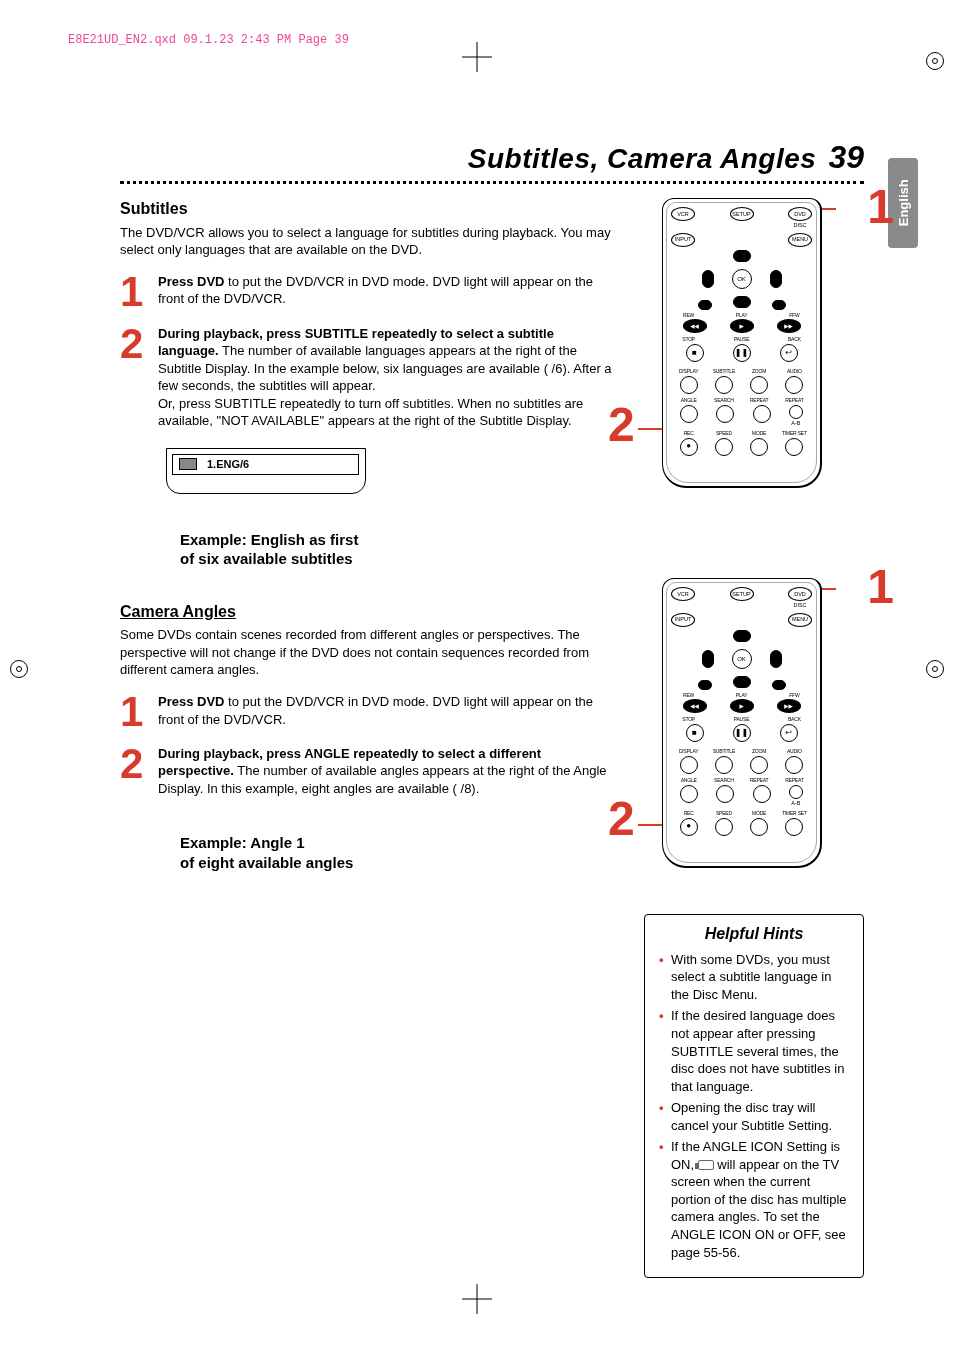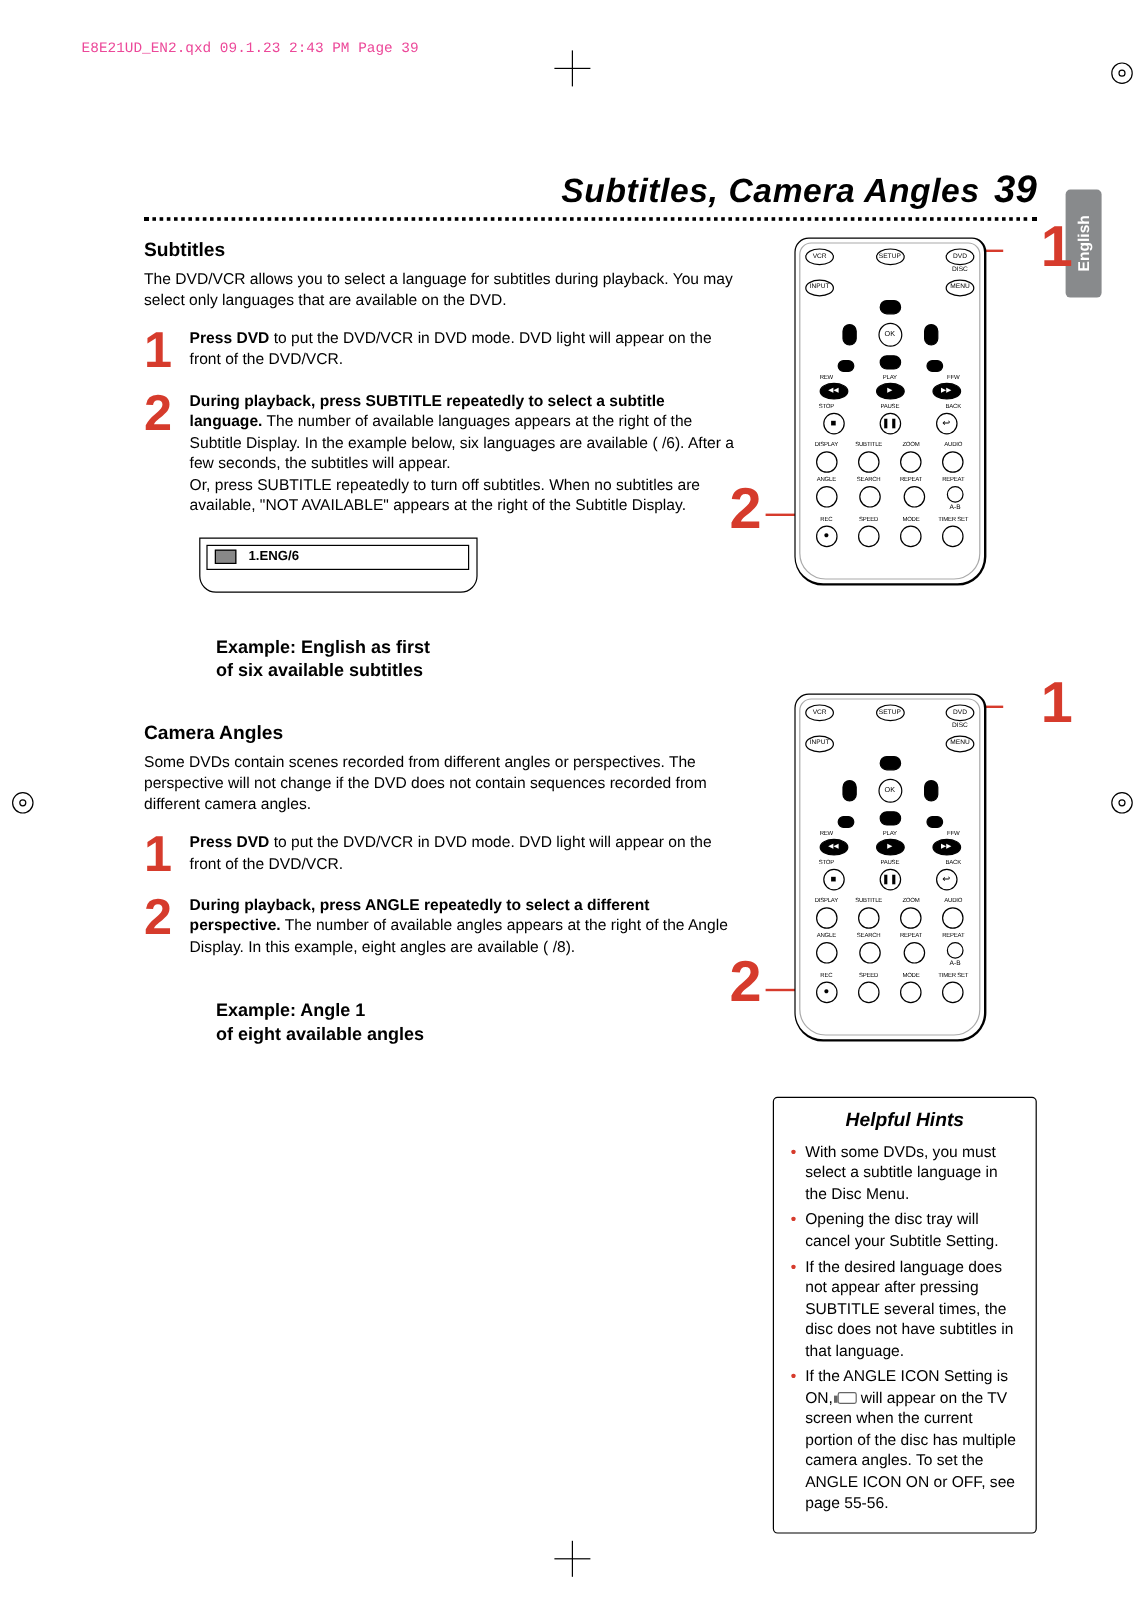--- a/index.html
+++ b/index.html
@@ -103,21 +103,21 @@
     font-weight: bold;
     line-height: 0.9;
     width: 28px;
     flex-shrink:0;
   }
   .step-body { font-size: 13px; }
   .step-body .bold { font-weight: bold; }
 
   .osd {
     margin: 18px 0 6px 46px;
-    width: 232px;
+    width: 200px;
     border: 1.5px solid #000;
     border-radius: 0 0 14px 14px;
     padding: 5px 6px 18px 5px;
     position: relative;
   }
   .osd-inner {
     border:1px solid #000;
     padding: 2px 6px;
     display:flex; gap:10px; align-items:center;
     font-size:11px; font-weight:bold;
@@ -246,21 +246,21 @@
         <div class="osd-inner">
           <span class="osd-icon"></span>
           <span>1.ENG/6</span>
         </div>
       </div>
       <div class="osd-caption">
         <span>Example: English as first</span><br>
         <span>of six available subtitles</span>
       </div>
 
-      <h2 class="section" style="margin-top:32px;">Camera Angles</h2>
+      <h2 class="section" style="margin-top:32px;text-decoration:underline;">Camera Angles</h2>
       <p class="intro">Some DVDs contain scenes recorded from different angles or perspectives. The perspective will not change if the DVD does not contain sequences recorded from different camera angles.</p>
 
       <div class="step">
         <div class="step-num">1</div>
         <div class="step-body">
           <span class="bold">Press DVD</span><span> to put the DVD/VCR in DVD mode. DVD light will appear on the front of the DVD/VCR.</span>
         </div>
       </div>
 
       <div class="step">
@@ -455,22 +455,22 @@
             <span class="r-circ"></span>
             <span class="r-circ"></span>
           </div>
         </div>
       </div>
 
       <div class="hints">
         <h3>Helpful Hints</h3>
         <ul>
           <li>With some DVDs, you must select a subtitle language in the Disc Menu.</li>
+          <li>If the desired language does not appear after pressing SUBTITLE several times, the disc does not have subtitles in that language.</li>
           <li>Opening the disc tray will cancel your Subtitle Setting.</li>
-          <li>If the desired language does not appear after pressing SUBTITLE several times, the disc does not have subtitles in that language.</li>
           <li>
             <span>If the ANGLE ICON Setting is ON, </span><span class="cam-ico"></span><span> will appear on the TV screen when the current portion of the disc has multiple camera angles. To set the ANGLE ICON ON or OFF, see page 55-56.</span>
           </li>
         </ul>
       </div>
     </div>
   </div>
 </div>
 
 </body></html>

